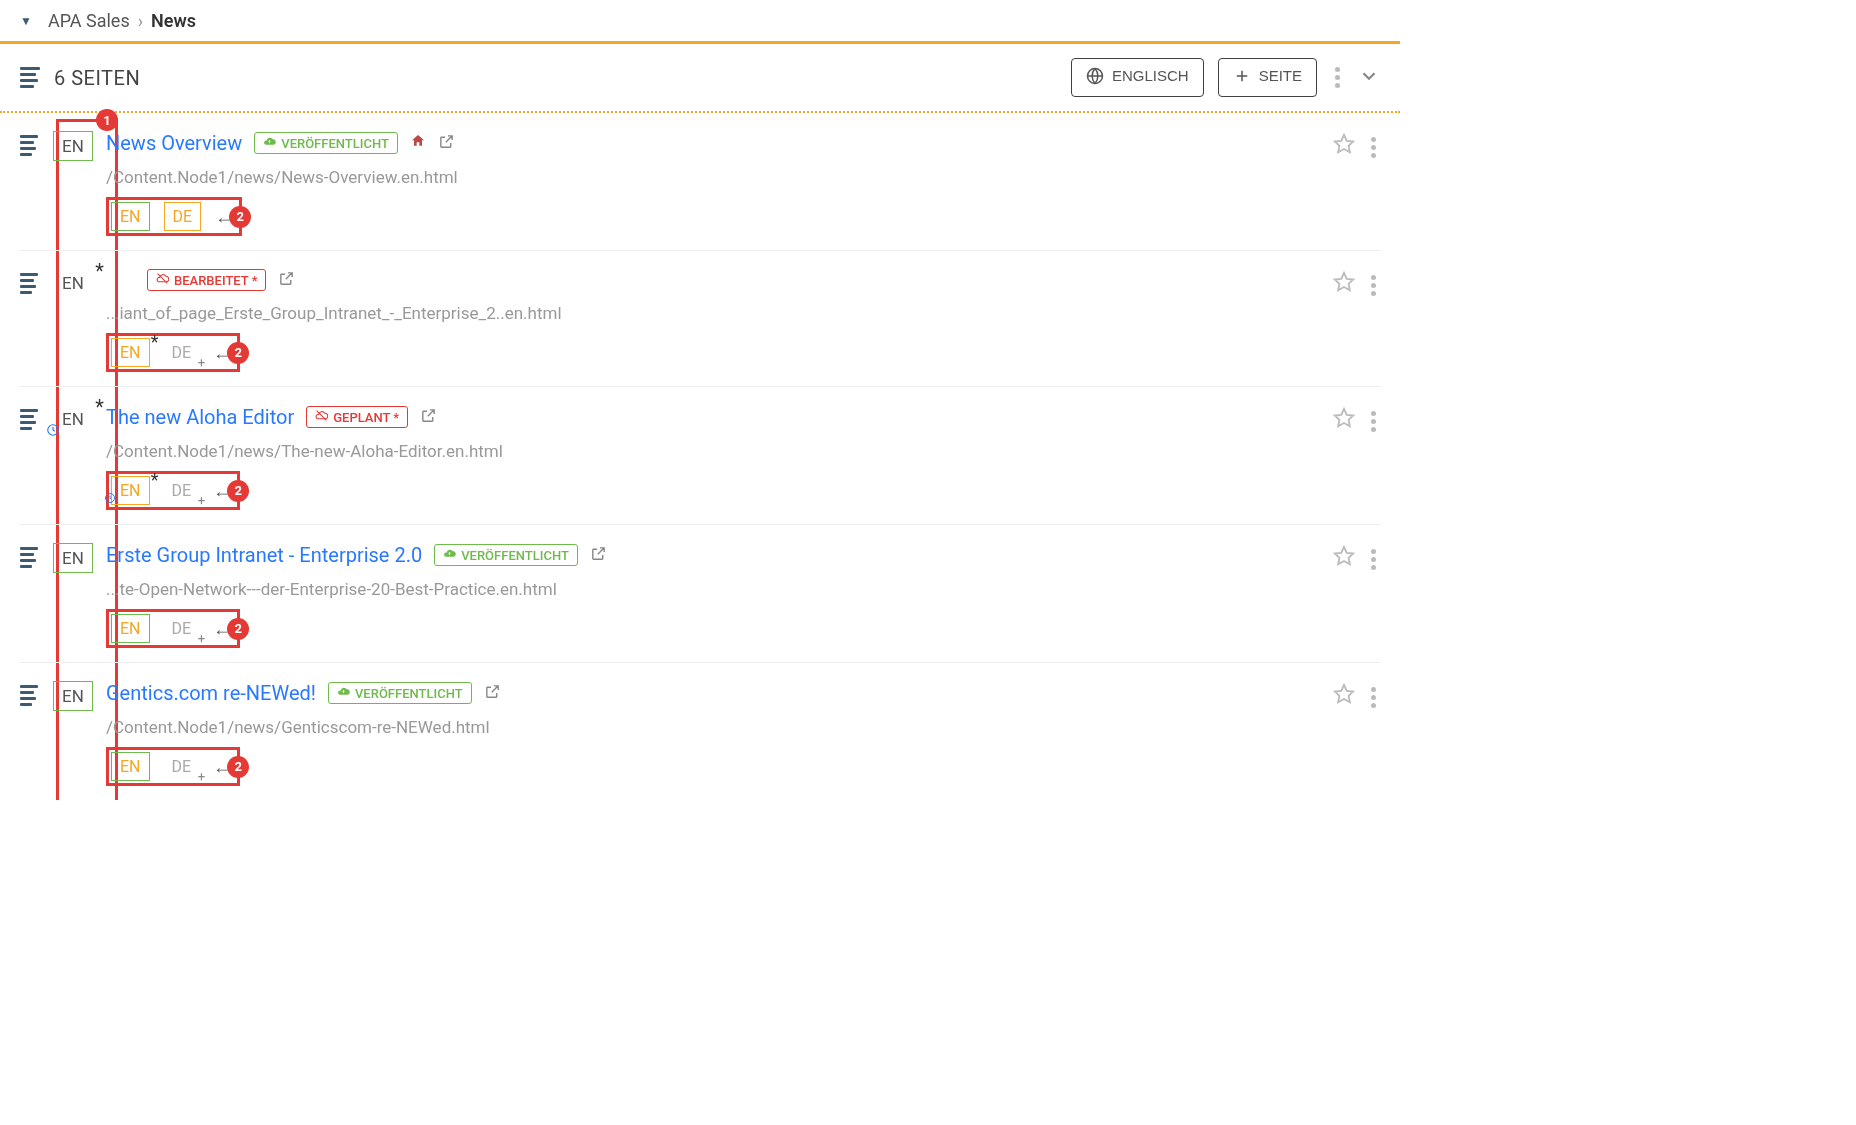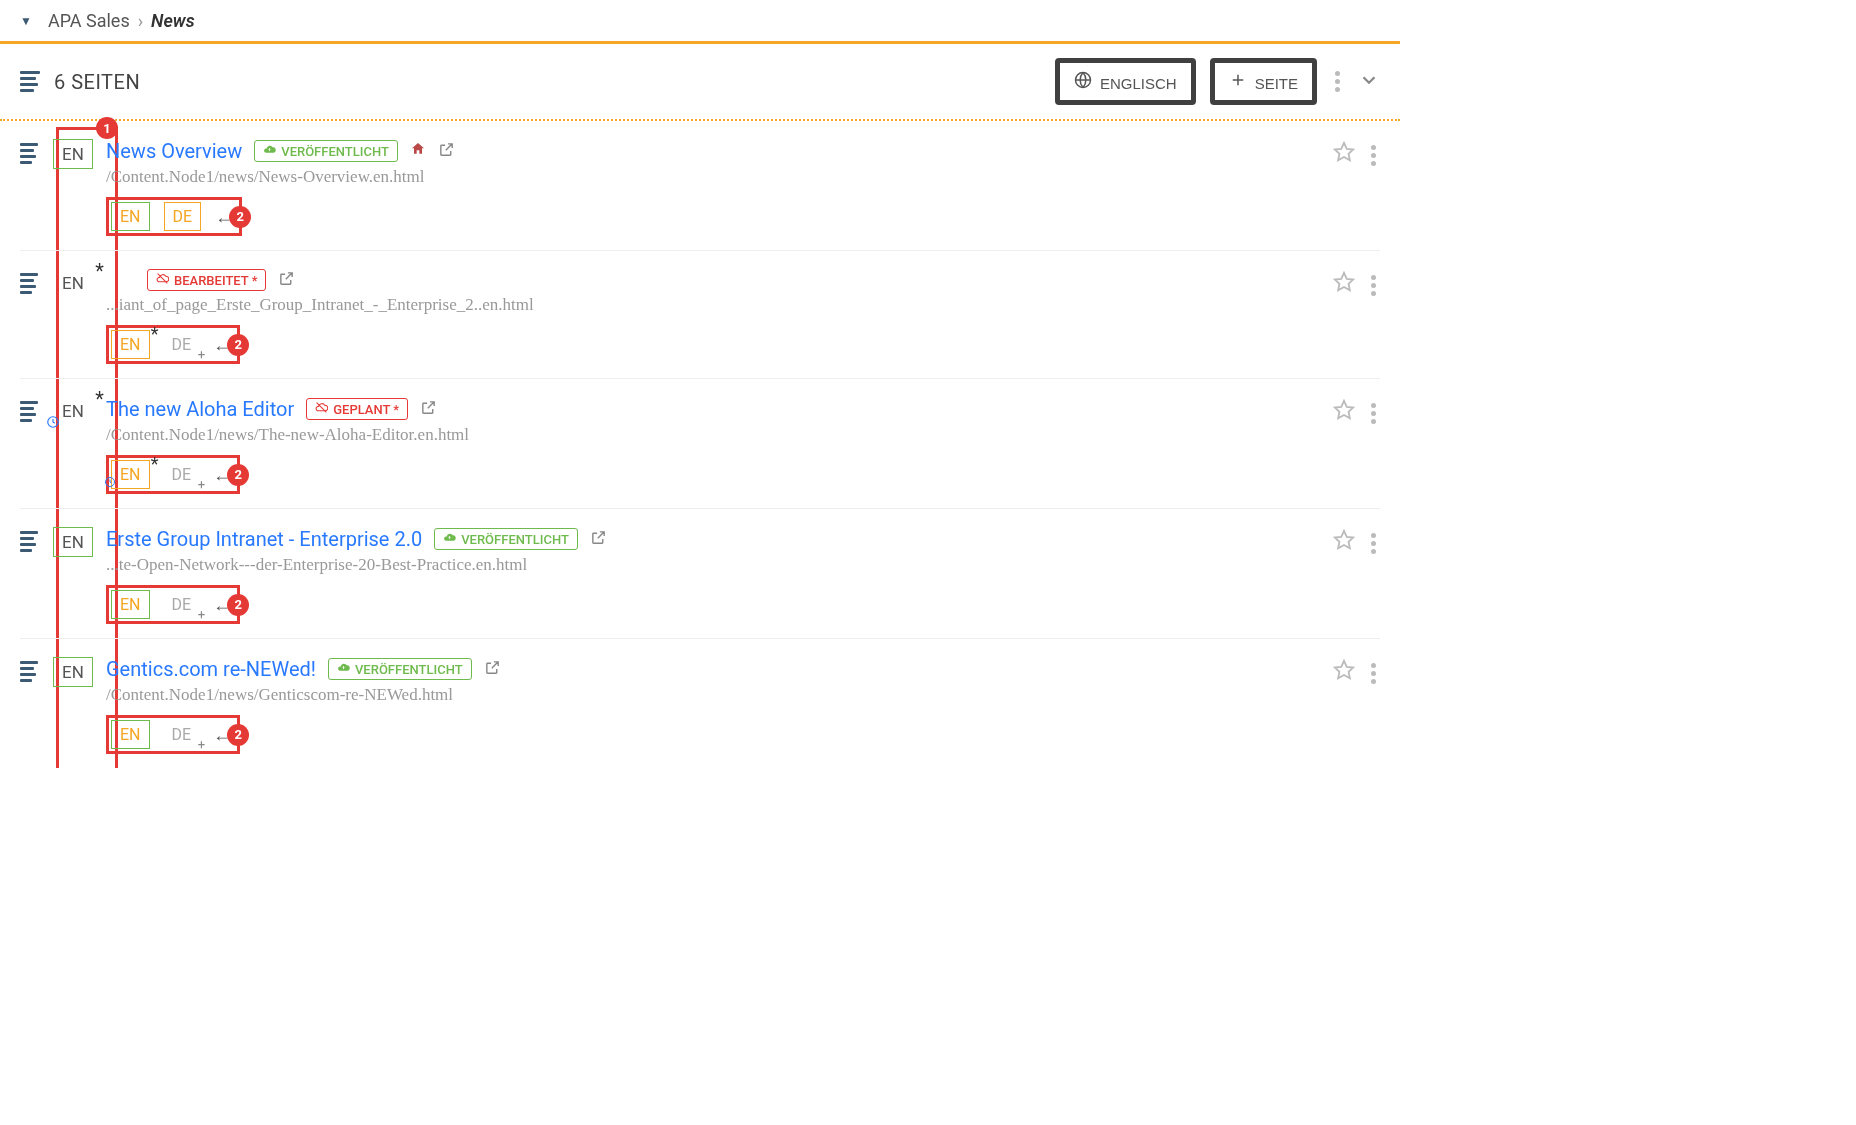--- a/index.html
+++ b/index.html
@@ -1,31 +1,31 @@
 <!DOCTYPE html>
 <html><head>
 <meta charset="utf-8">
 <style>
 * { box-sizing: border-box; margin: 0; padding: 0; }
 body { font-family: -apple-system, BlinkMacSystemFont, "Segoe UI", Roboto, Arial, sans-serif; background: #fff; color: #333; width: 1400px; }
 .breadcrumb { display: flex; align-items: center; padding: 10px 20px; gap: 8px; font-size: 18px; color: #555; }
 .breadcrumb .tri { color: #3c5a73; font-size: 12px; margin-right: 8px; }
 .breadcrumb .sep { color: #999; }
-.breadcrumb .current { font-weight: 600; color: #333; font-style: italic; }
+.breadcrumb .current { font-weight: 600; color: #333; }
 .divider { border: none; border-top: 3px solid #f5a623; margin: 0; }
 .dashed { border: none; border-top: 2px dotted #f5a623; margin: 0; }
 .toolbar { display: flex; align-items: center; padding: 14px 20px; gap: 14px; }
 .toolbar .hamburger { display: flex; flex-direction: column; gap: 3px; cursor: pointer; }
 .toolbar .hamburger span { width: 20px; height: 3px; background: #3c5a73; border-radius: 1px; }
 .toolbar .hamburger span:nth-child(2){ width:16px; }
 .toolbar .hamburger span:nth-child(3){ width:18px; }
 .toolbar .hamburger span:nth-child(4){ width:14px; }
 .toolbar .title { font-size: 20px; color: #444; letter-spacing: 0.5px; text-align: center; }
 .spacer { flex: 1; }
-.btn { border: 5px solid #404040; border-radius: 4px; background: #fff; padding: 8px 14px; display: flex; align-items: flex-end; gap: 8px; font-size: 15px; color: #555; cursor: pointer; }
+.btn { border: 1px solid #404040; border-radius: 4px; background: #fff; padding: 8px 14px; display: flex; align-items: flex-start; gap: 8px; font-size: 15px; color: #555; cursor: pointer; }
 .btn svg { width: 18px; height: 18px; }
 .chev { color: #888; cursor: pointer; }
 .list { padding: 0 20px; }
 .row { display: flex; padding: 18px 0 14px 0; border-bottom: 1px solid #eee; gap: 4px; position: relative; }
 .row:last-child { border-bottom: none; }
 .row-icon { display: flex; flex-direction: column; gap: 3px; padding-top: 4px; width: 20px; }
 .row-icon span { height: 3px; background: #3c5a73; border-radius: 1px; }
 .row-icon span:nth-child(1){ width:18px; }
 .row-icon span:nth-child(2){ width:14px; }
 .row-icon span:nth-child(3){ width:16px; }
@@ -41,21 +41,21 @@
 .page-title { color: #2979ff; font-size: 20px; cursor: pointer; }
 .badge { display: inline-flex; align-items: center; gap: 5px; padding: 2px 8px; border-radius: 3px; font-size: 13px; font-weight: 500; border:1px solid; }
 .badge.published { color: #6fba4c; border-color:#6fba4c; background:#fff; }
 .badge.edited { color:#e53935; border-color:#e53935; background:#fff;margin-left:41px; }
 .badge.planned { color:#e53935; border-color:#e53935; background:#fff; }
 .badge svg { width: 13px; height: 13px; }
 .home-icon { color:#b94a48; }
 .home-icon svg{ width:16px;height:16px; fill:#b94a48; }
 .ext-link { color:#888; cursor:pointer; }
 .ext-link svg{ width:17px;height:17px; stroke:#888; fill:none; stroke-width:2; }
-.path { color:#999; font-size:17px; margin-top:4px;font-family:Liberation Serif, serif; }
+.path { color:#999; font-size:17px; margin-top:12px; }
 .lang-row { display:flex; align-items:center; gap:14px; margin-top:10px; padding:4px 6px; position:relative; }
 .lang-pill { padding:4px 8px; font-size:16px; position:relative; }
 .lang-pill.engreen { border:1px solid #6fba4c; color:#f5a623; }
 .lang-pill.enorange { border:1px solid #f5a623; color:#f5a623; }
 .lang-pill.deorange { border:1px solid #f5a623; color:#f5a623; }
 .lang-pill.deghost { color:#aaa; }
 .lang-pill .sub-plus { position:absolute; bottom:-4px; right:-6px; font-size:13px; color:#888; }
 .lang-pill .sub-star { position:absolute; top:-8px; right:-10px; font-size:18px; color:#333; }
 .lang-pill .sub-clock { position:absolute; bottom:-4px; left:-8px; }
 .lang-pill .sub-clock svg{ width:12px;height:12px; stroke:#2979ff; }

